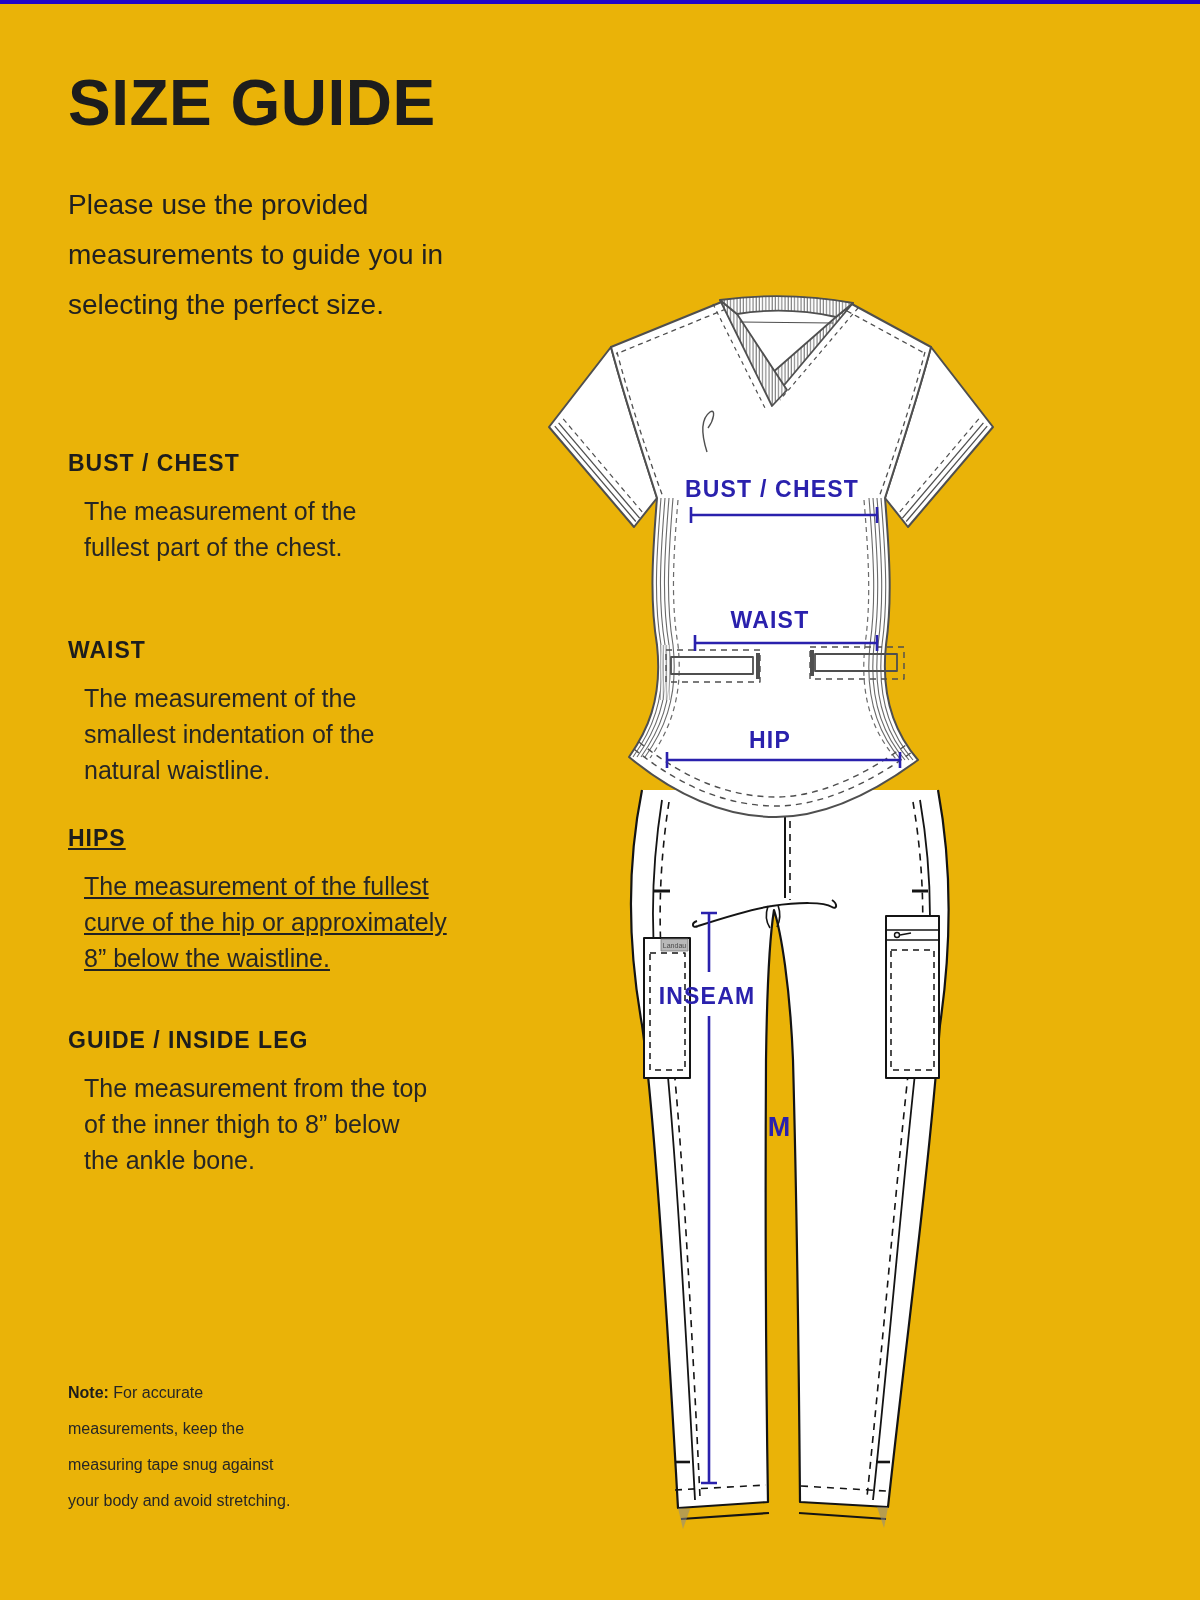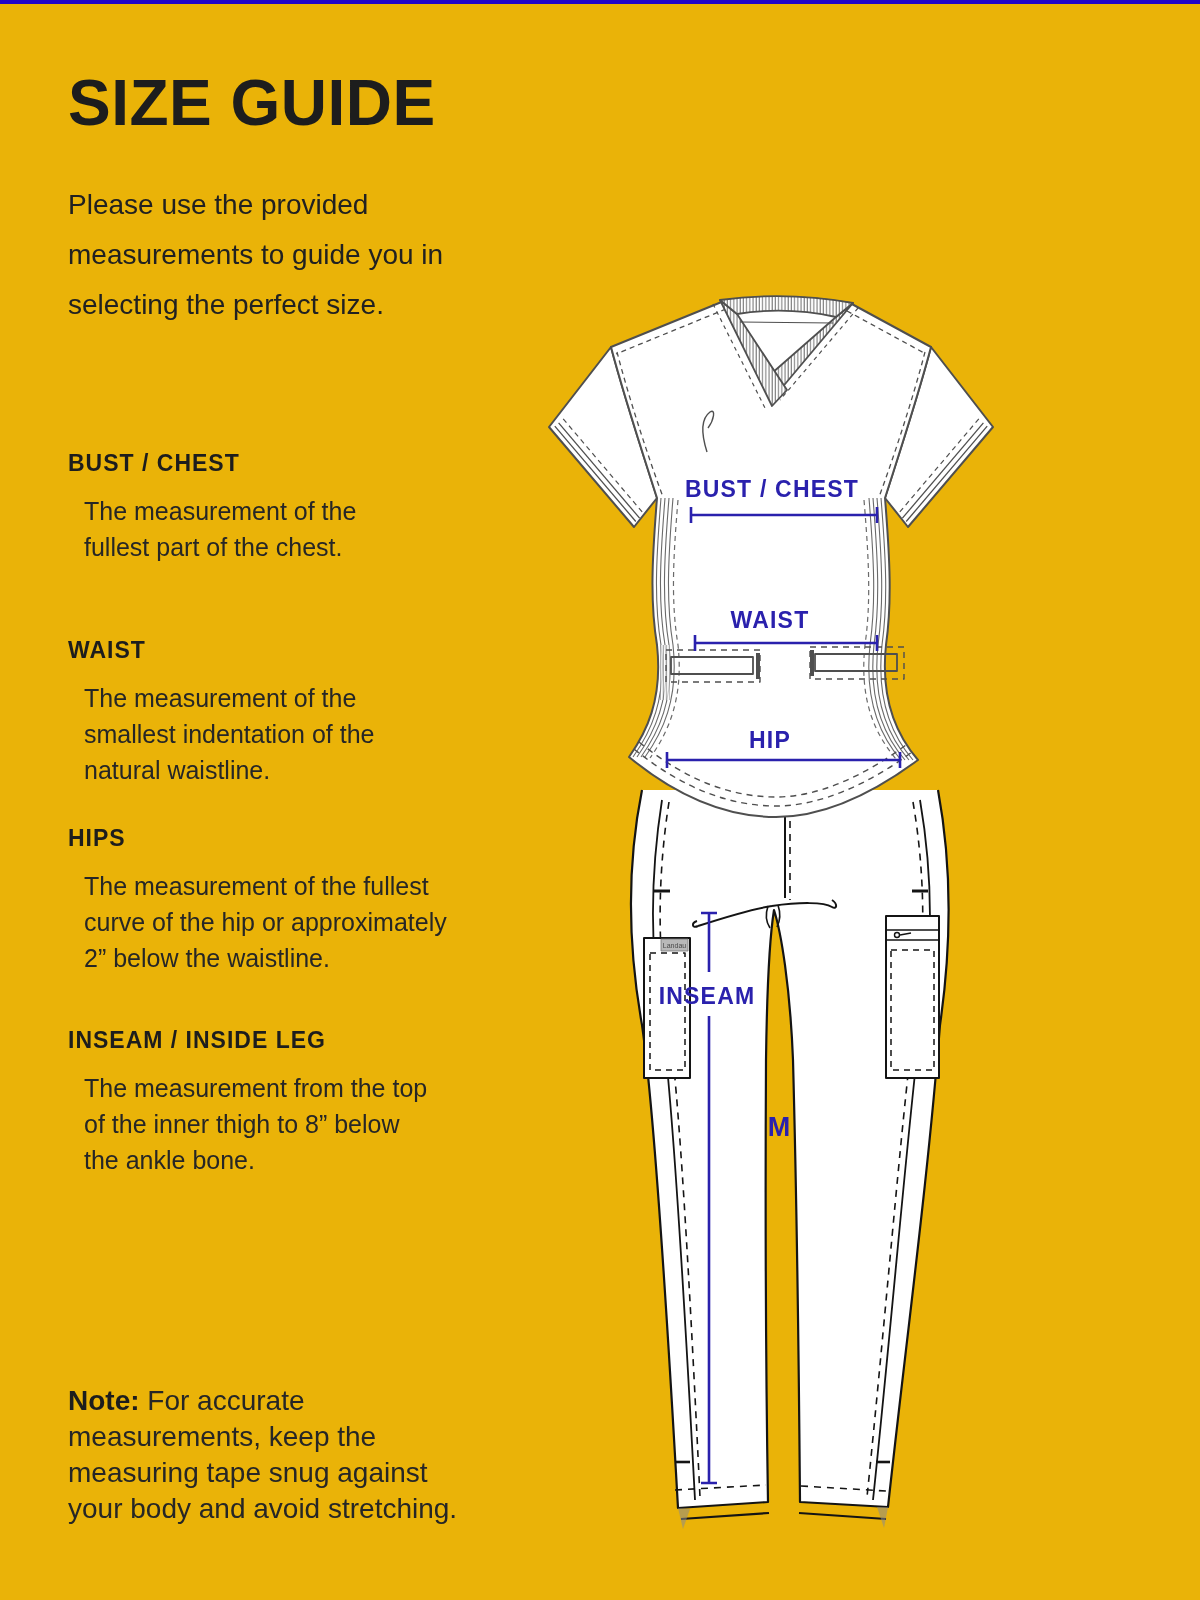--- a/index.html
+++ b/index.html
@@ -6,23 +6,23 @@
   #page{position:relative;width:1200px;height:1600px;background:#eab308;overflow:hidden;
         font-family:"Liberation Sans","DejaVu Sans",sans-serif;color:#222;}
   #top-bar{position:absolute;left:0;top:0;width:1200px;height:4px;background:#2206C9;}
   .col{position:absolute;left:68px;width:460px;}
   #title{top:70px;font-size:64px;font-weight:bold;letter-spacing:0.5px;color:#1d1d1d;line-height:1.05;}
   #intro{top:180px;font-size:28px;line-height:50px;color:#212121;white-space:pre-line;}
   .section-heading{font-size:23px;font-weight:bold;letter-spacing:1px;color:#1d1d1d;margin:0 0 13px 0;}
   .section-body{font-size:25px;line-height:36px;color:#262626;white-space:pre-line;margin:16px;}
   #sec-bust{top:450px;}
   #sec-waist{top:637px;}
-  #sec-hips{top:825px;}
+  #sec-hips{top:825px;text-decoration:underline;}
   #sec-inseam{top:1027px;}
-  #note{top:1375px;font-size:28px;line-height:36px;color:#262626;white-space:pre-line;margin-top:8px;}
+  #note{top:1375px;font-size:16px;line-height:36px;color:#262626;white-space:pre-line;}
   #note b{color:#1d1d1d;}
   #diagram{position:absolute;left:540px;top:280px;width:470px;height:1290px;}
   svg text{font-family:"Liberation Sans","DejaVu Sans",sans-serif;}
   .blue-label{font-weight:bold;font-size:23px;letter-spacing:1.2px;}
 </style>
 </head>
 <body>
 
 <div id="page">
   <div id="top-bar"></div>
@@ -40,24 +40,24 @@
   <div id="sec-waist" class="col">
     <p class="section-heading">WAIST</p>
     <p class="section-body">The measurement of the
 smallest indentation of the
 natural waistline.</p>
   </div>
   <div id="sec-hips" class="col">
     <p class="section-heading">HIPS</p>
     <p class="section-body">The measurement of the fullest
 curve of the hip or approximately
-2” below the waistline.</p>
+8” below the waistline.</p>
   </div>
   <div id="sec-inseam" class="col">
-    <p class="section-heading">INSEAM / INSIDE LEG</p>
+    <p class="section-heading">GUIDE / INSIDE LEG</p>
     <p class="section-body">The measurement from the top
 of the inner thigh to 8” below
 the ankle bone.</p>
   </div>
 
   <div id="note" class="col"><b>Note:</b><span> For accurate
 measurements, keep the
 measuring tape snug against
 your body and avoid stretching.</span></div>
 

